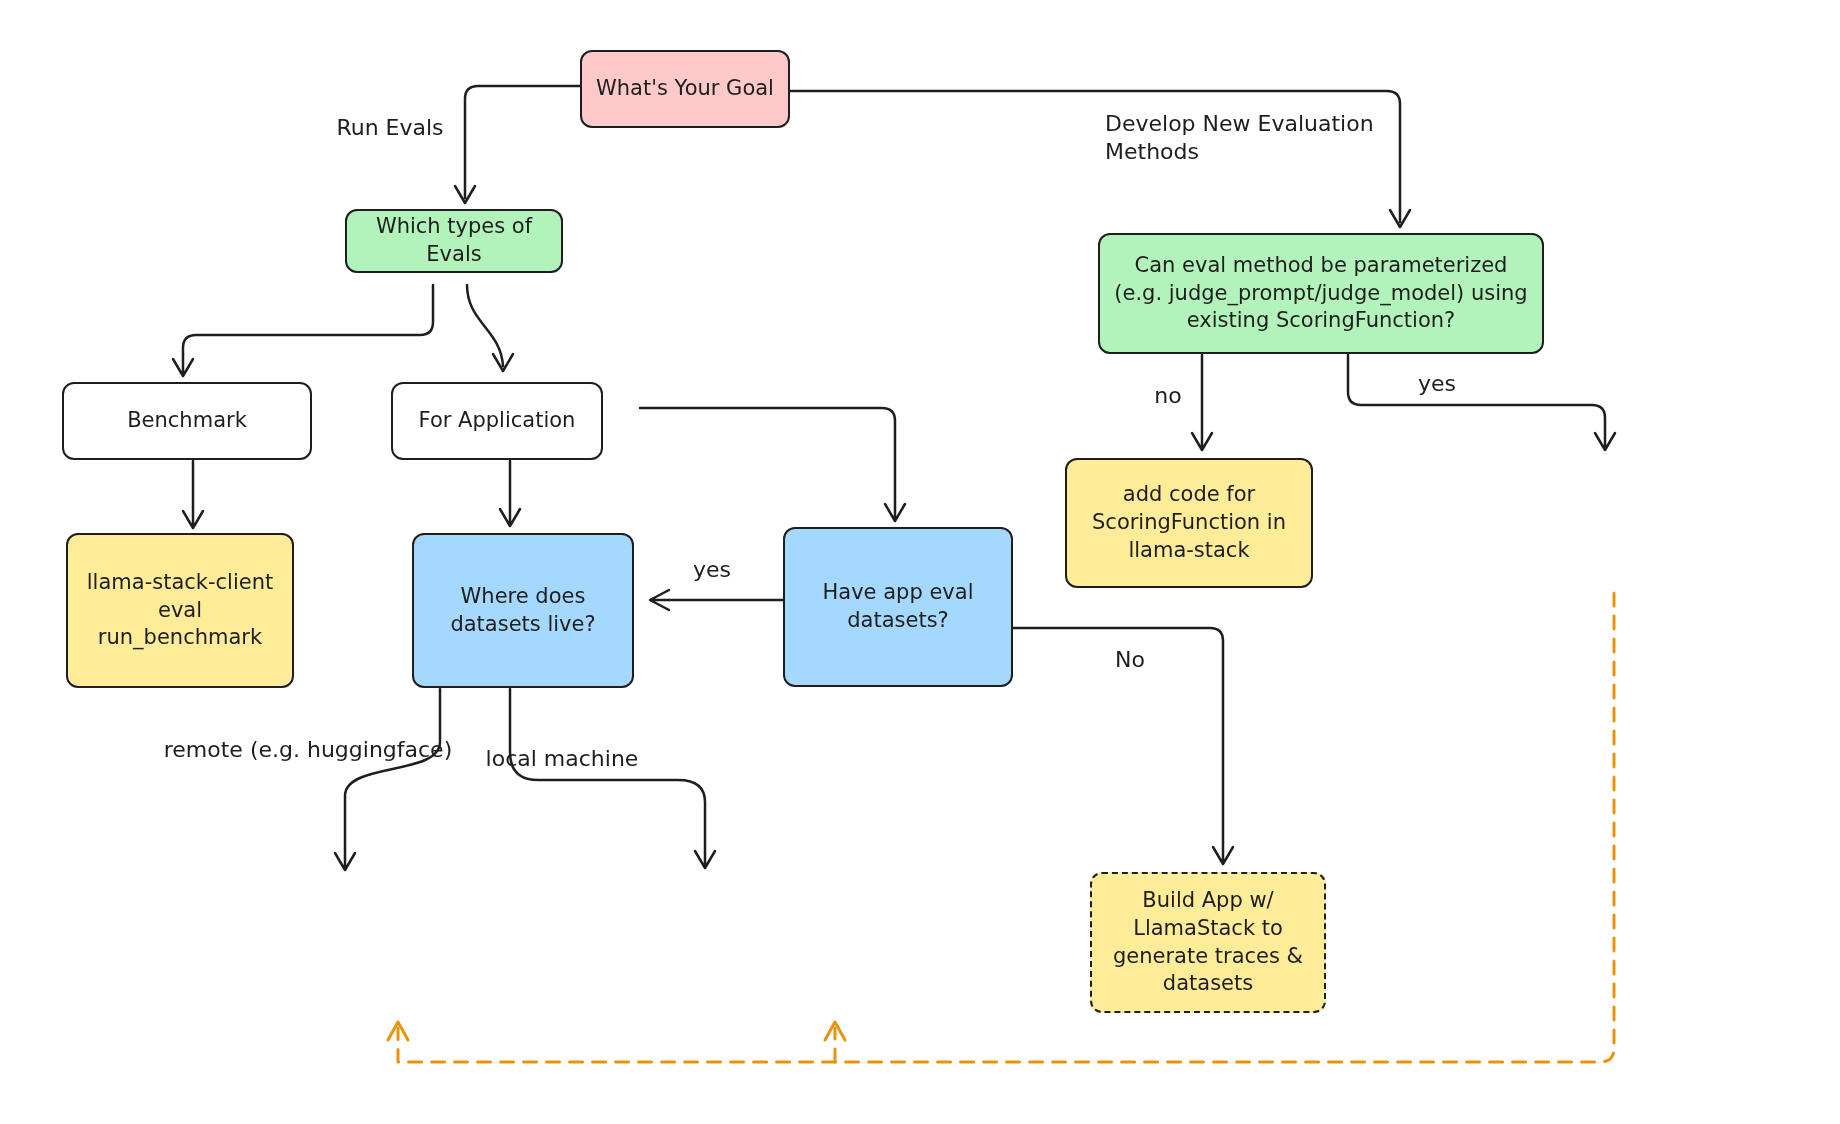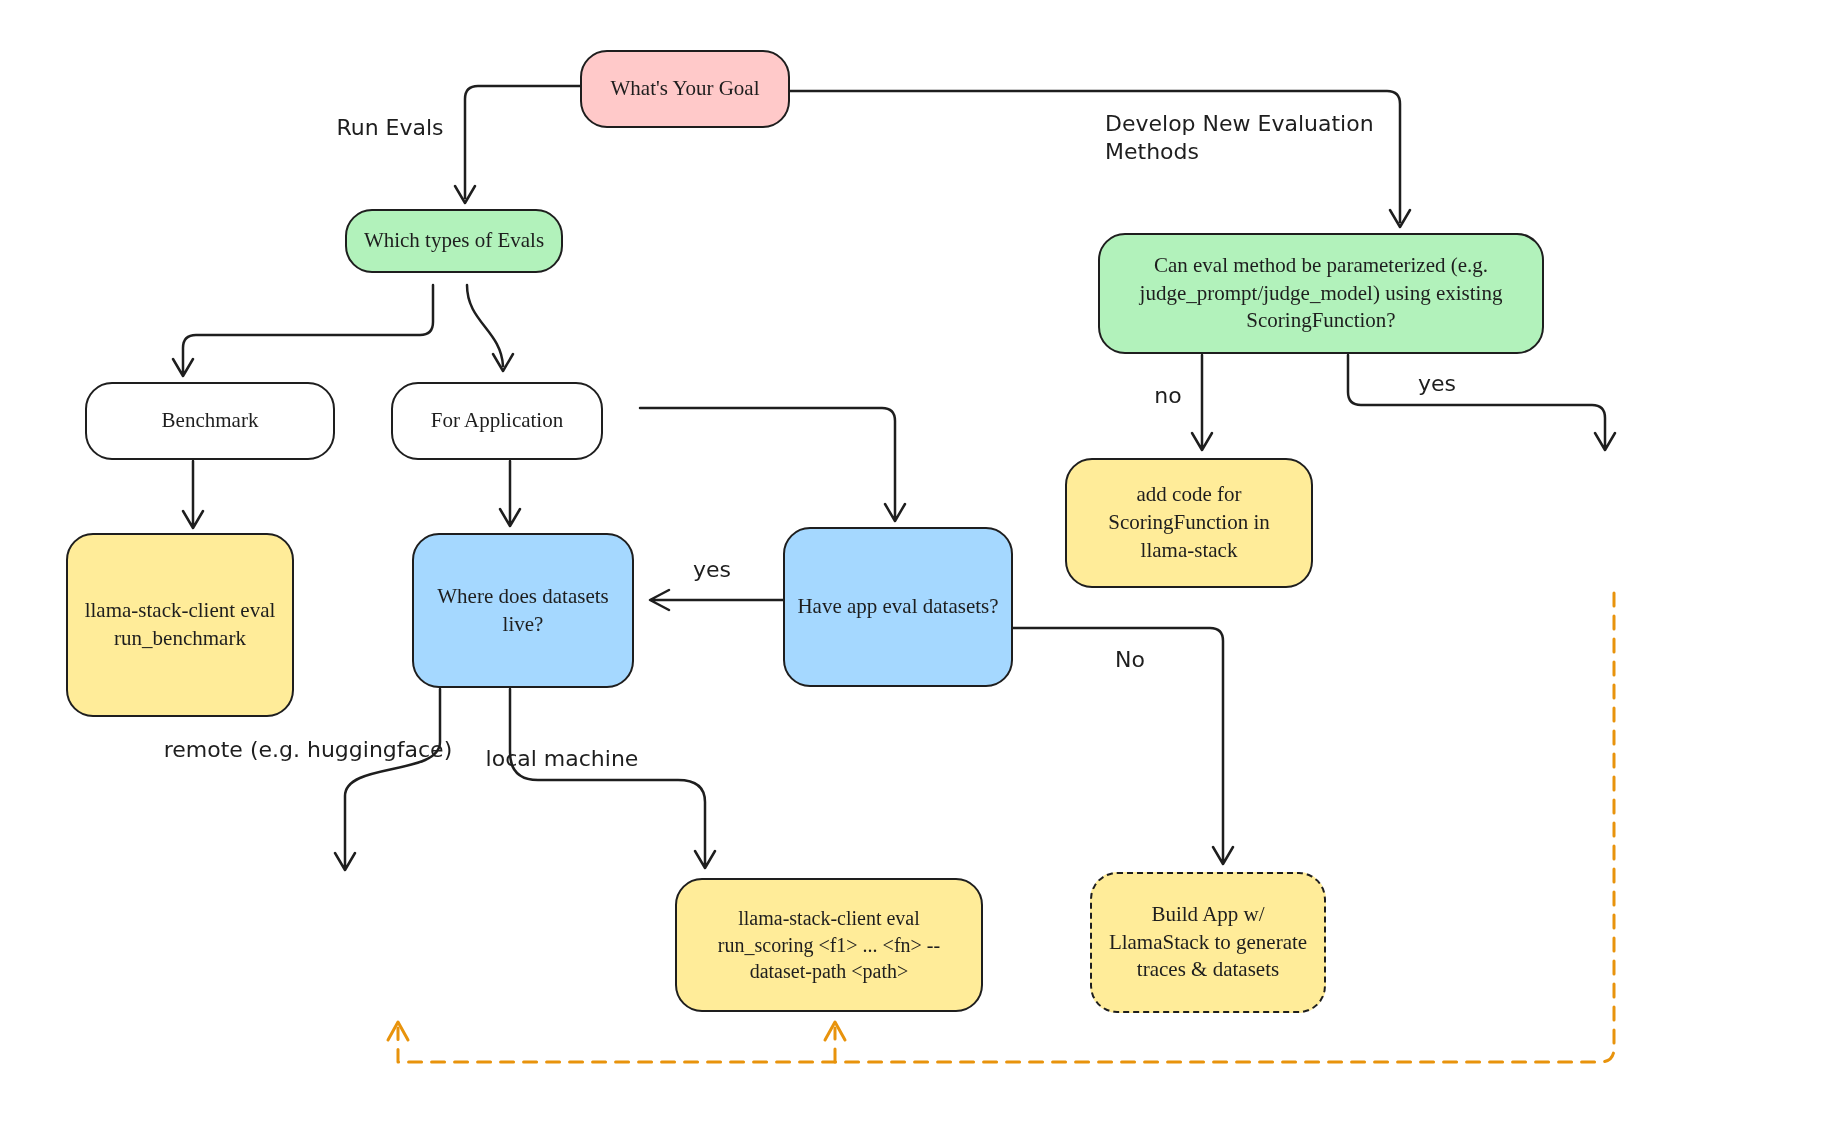--- a/index.html
+++ b/index.html
@@ -3,37 +3,37 @@
 <meta charset="utf-8">
 <style>
   html,body{margin:0;padding:0;background:#ffffff;}
   #canvas{
     position:relative;width:1840px;height:1124px;background:#ffffff;overflow:hidden;
     font-family:"DejaVu Sans",sans-serif;color:#1e1e1e;
   }
   #edges{position:absolute;left:0;top:0;width:1840px;height:1124px;}
   .node{
     position:absolute;box-sizing:border-box;
-    border:2.5px solid #1e1e1e;border-radius:27px;
+    border:2.5px solid #1e1e1e;border-radius:12px;
     display:flex;align-items:center;justify-content:center;text-align:center;
-    font-size:21px;line-height:1.32;padding:6px 12px;font-family:Liberation Serif, serif;
+    font-size:21px;line-height:1.32;padding:6px 12px;
   }
   .node .lbl{display:block;}
   .edge-label{
     position:absolute;transform:translate(-50%,-50%);
     font-size:22px;line-height:1.25;white-space:nowrap;
   }
   .edge-label.wrap{white-space:normal;}
   
   #n-goal            {left:580px; top:50px;  width:210px; height:78px;}
   #n-which-types     {left:345px; top:209px; width:218px; height:64px;}
   #n-param-question  {left:1098px;top:233px; width:446px; height:121px;font-size:21px;}
   #n-benchmark       {left:62px;  top:382px; width:250px; height:78px;}
   #n-for-application {left:391px; top:382px; width:212px; height:78px;}
-  #n-run-benchmark   {left:66px;  top:533px; width:228px; height:184px;text-align:center;}
+  #n-run-benchmark   {left:66px;  top:533px; width:228px; height:155px;text-align:center;}
   #n-where-datasets  {left:412px; top:533px; width:222px; height:155px;}
   #n-have-datasets   {left:783px; top:527px; width:230px; height:160px;}
   #n-add-code        {left:1065px;top:458px; width:248px; height:130px;}
   #n-run-app-eval    {left:1478px;top:455px; width:278px; height:135px;}
   #n-run-scoring-id  {left:248px; top:877px; width:308px; height:136px;font-size:20px;}
   #n-run-scoring-path{left:675px; top:878px; width:308px; height:134px;font-size:20px;}
   #n-build-app       {left:1090px;top:872px; width:236px; height:141px;border-style:dashed;}
   
   #l-run-evals  {left:390px; top:128px;}
   #l-develop-new{left:1270px;top:137px;white-space:normal;width:330px;}
@@ -91,21 +91,21 @@
   </div>
 
   <div class="node" id="n-which-types" style="background: rgb(178, 242, 187);">
     <span class="lbl">Which types of Evals</span>
   </div>
 
   <div class="node" id="n-param-question" style="background: rgb(178, 242, 187);">
     <span class="lbl">Can eval method be parameterized (e.g. judge_prompt/judge_model) using existing ScoringFunction?</span>
   </div>
 
-  <div class="node" id="n-benchmark" style="background: rgb(255, 255, 255); margin-left: 23px;">
+  <div class="node" id="n-benchmark" style="background: rgb(255, 255, 255);">
     <span class="lbl">Benchmark</span>
   </div>
 
   <div class="node" id="n-for-application" style="background: rgb(255, 255, 255);">
     <span class="lbl">For Application</span>
   </div>
 
   <div class="node" id="n-run-benchmark" style="background: rgb(255, 236, 153);">
     <span class="lbl">llama-stack-client eval run_benchmark</span>
   </div>
@@ -117,23 +117,20 @@
   <div class="node" id="n-have-datasets" style="background: rgb(165, 216, 255);">
     <span class="lbl">Have app eval datasets?</span>
   </div>
 
   <div class="node" id="n-add-code" style="background: rgb(255, 236, 153);">
     <span class="lbl">add code for ScoringFunction in llama-stack</span>
   </div>
 
 
 
-  <div class="node" id="n-run-scoring-path" style="background: rgb(255, 236, 153);">
-    <span class="lbl">llama-stack-client eval run_scoring &lt;f1&gt; ... &lt;fn&gt; --dataset-path &lt;path&gt;</span>
-  </div>
 
   <div class="node" id="n-build-app" style="background: rgb(255, 236, 153);">
     <span class="lbl">Build App w/ LlamaStack to generate traces &amp; datasets</span>
   </div>
 
   <div class="edge-label" id="l-run-evals">Run Evals</div>
   <div class="edge-label wrap" id="l-develop-new">Develop New Evaluation Methods</div>
   <div class="edge-label" id="l-yes-have">yes</div>
   <div class="edge-label" id="l-no-param">no</div>
   <div class="edge-label" id="l-yes-param">yes</div>

